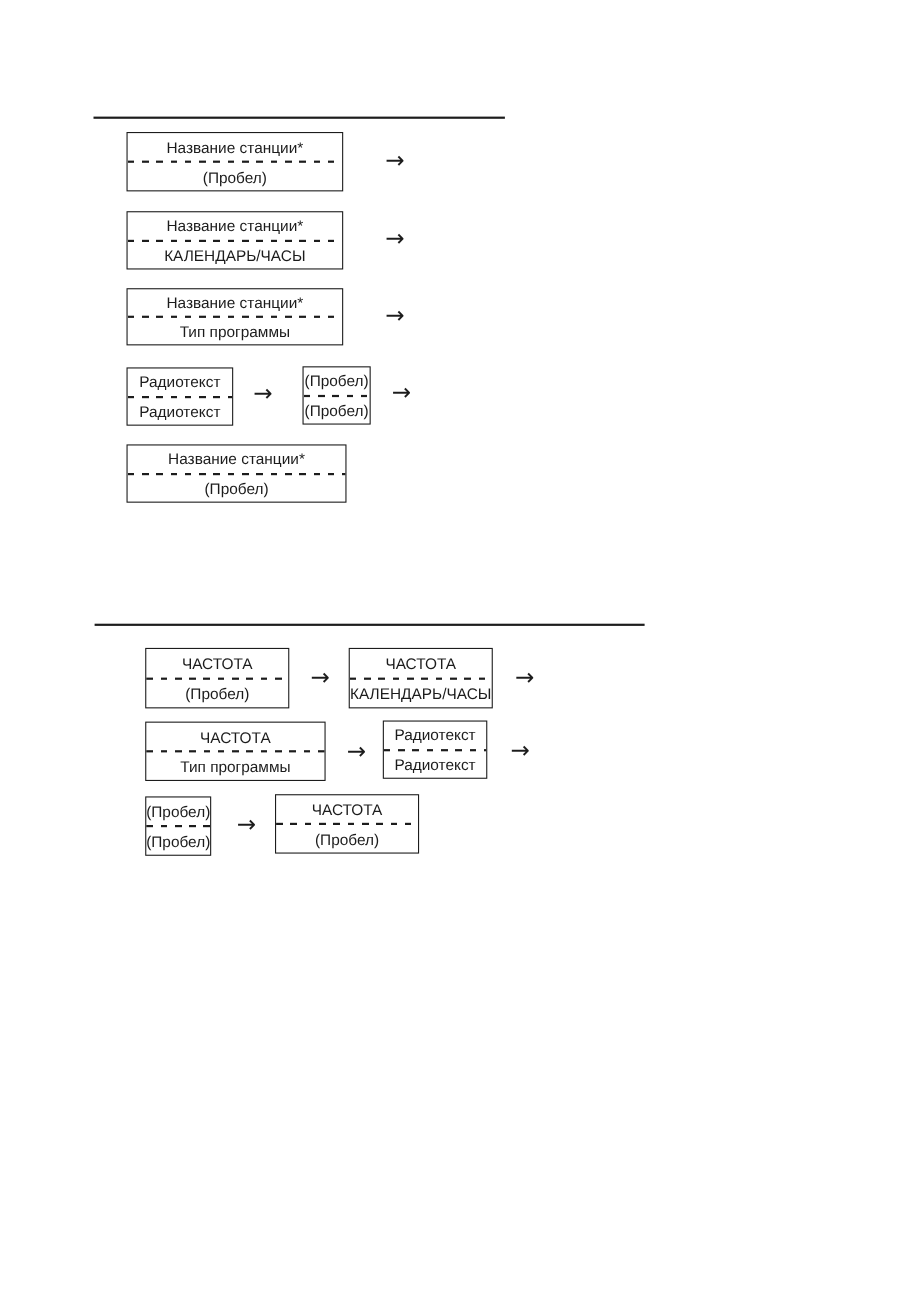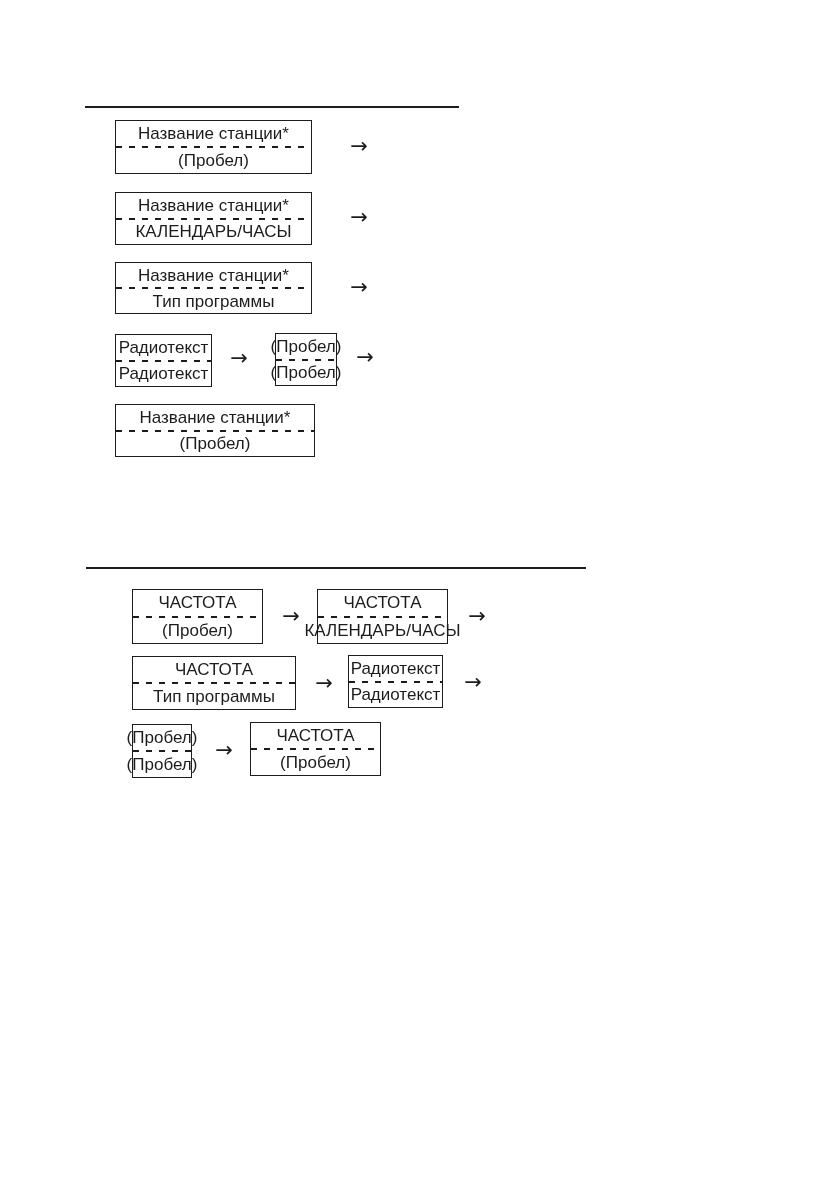--- a/index.html
+++ b/index.html
@@ -27,21 +27,21 @@
     border: 1.5px solid #1c1c1c;
     background: #ffffff;
     display: flex;
     flex-direction: column;
   }
   .box .half {
     flex: 1 1 auto;
     display: flex;
     align-items: center;
     justify-content: center;
-    font-size: 17px;
+    font-size: 14px;
     line-height: 1;
     white-space: nowrap;
     color: #1c1c1c;
   }
   .box .dash {
     flex: 0 0 2px;
     height: 2px;
     background-image: repeating-linear-gradient(
       to right,
       #1c1c1c 0px, #1c1c1c 6px,

